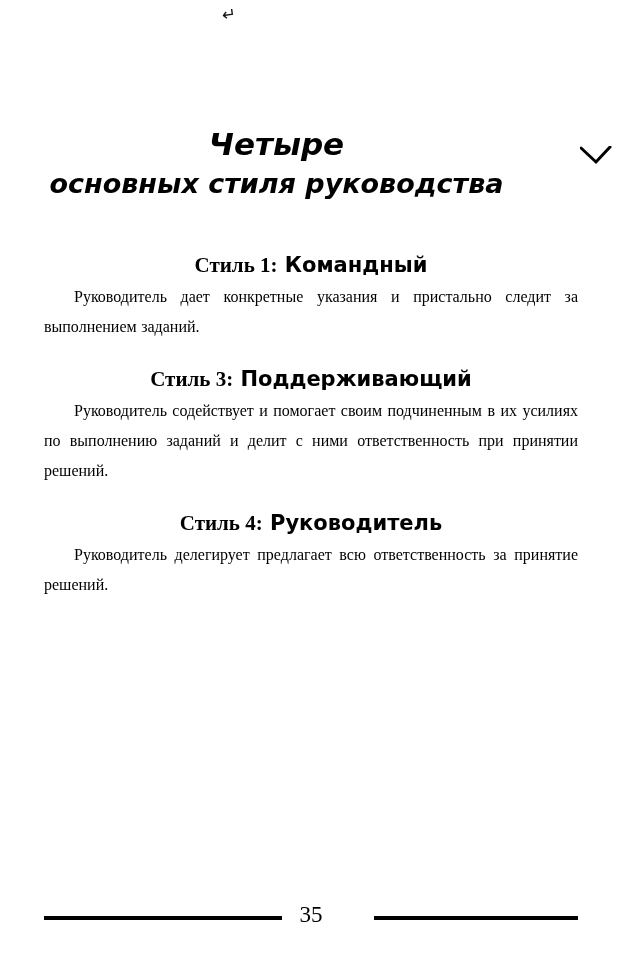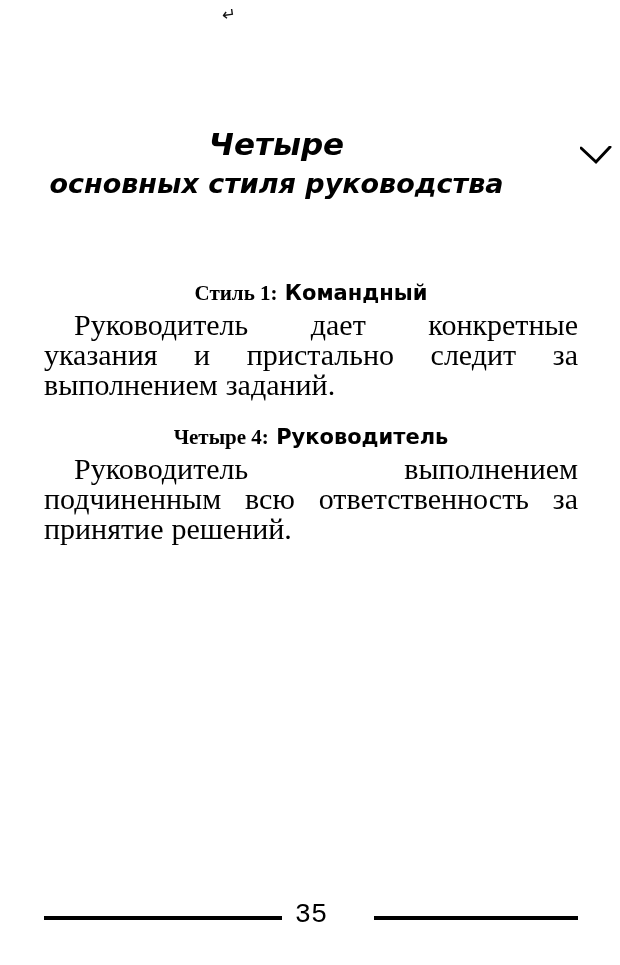--- a/index.html
+++ b/index.html
@@ -62,42 +62,41 @@
     color: #000;
   }
   .title-line.l1 { font-size: 31px; }
   .title-line.l2 { font-size: 27px; }
 
   .content {
     position: absolute;
     left: 44px;
     top: 250px;
     width: 534px;
-    margin-top: 28px;
   }
 
   .section { margin-bottom: 22px; }
   .section:last-child { margin-bottom: 0; }
 
   .sec-head {
     text-align: center;
     font-family: "DejaVu Sans", sans-serif;
     font-weight: bold;
     font-size: 21px;
     line-height: 30px;
     margin-bottom: 2px;
   }
   .sec-head .num {
     font-family: "Liberation Serif", serif;
     font-weight: bold;
   }
 
   .sec-body {
     font-family: "Liberation Serif", serif;
-    font-size: 30px;
+    font-size: 16px;
     line-height: 30px;
     text-align: justify;
     text-indent: 30px;
     word-spacing: 0.5px;
   }
 
   .footer {
     position: absolute;
     left: 44px;
     top: 900px;
@@ -111,22 +110,22 @@
     background: #000;
   }
   .rule.left { left: 0; width: 238px; }
   .rule.right { left: 330px; width: 204px; }
   .page-num {
     position: absolute;
     left: 0;
     top: 0;
     width: 534px;
     text-align: center;
-    font-family: Liberation Mono, monospace;
-    font-size: 27px;
+    font-family: Liberation Serif, serif;
+    font-size: 23px;
     line-height: 30px;
   }
 </style>
 </head>
 <body>
 
 <div class="page">
 
   <div class="mark-top">↵</div>
 
@@ -147,27 +146,34 @@
       <div class="sec-head">
         <span class="num">Стиль 1:</span>
         <span>Командный</span>
       </div>
       <div class="sec-body">Руководитель дает конкретные указания и пристально следит за выполнением заданий.</div>
     </div>
 
     <div class="section">
     </div>
 
+    <div class="section">
+      <div class="sec-head">
+        <span class="num">Стиль 3:</span>
+        <span>Поддерживающий</span>
+      </div>
+      <div class="sec-body">Руководитель содействует и помогает своим подчиненным в их усилиях по выполнению заданий и делит с ними ответственность при принятии решений.</div>
+    </div>
 
     <div class="section">
       <div class="sec-head">
-        <span class="num">Четыре 4:</span>
+        <span class="num">Стиль 4:</span>
         <span>Руководитель</span>
       </div>
-      <div class="sec-body">Руководитель выполнением подчиненным всю ответственность за принятие решений.</div>
+      <div class="sec-body">Руководитель делегирует предлагает всю ответственность за принятие решений.</div>
     </div>
 
   </div>
 
   <div class="footer">
     <div class="rule left"></div>
     <div class="page-num">35</div>
     <div class="rule right"></div>
   </div>
 

